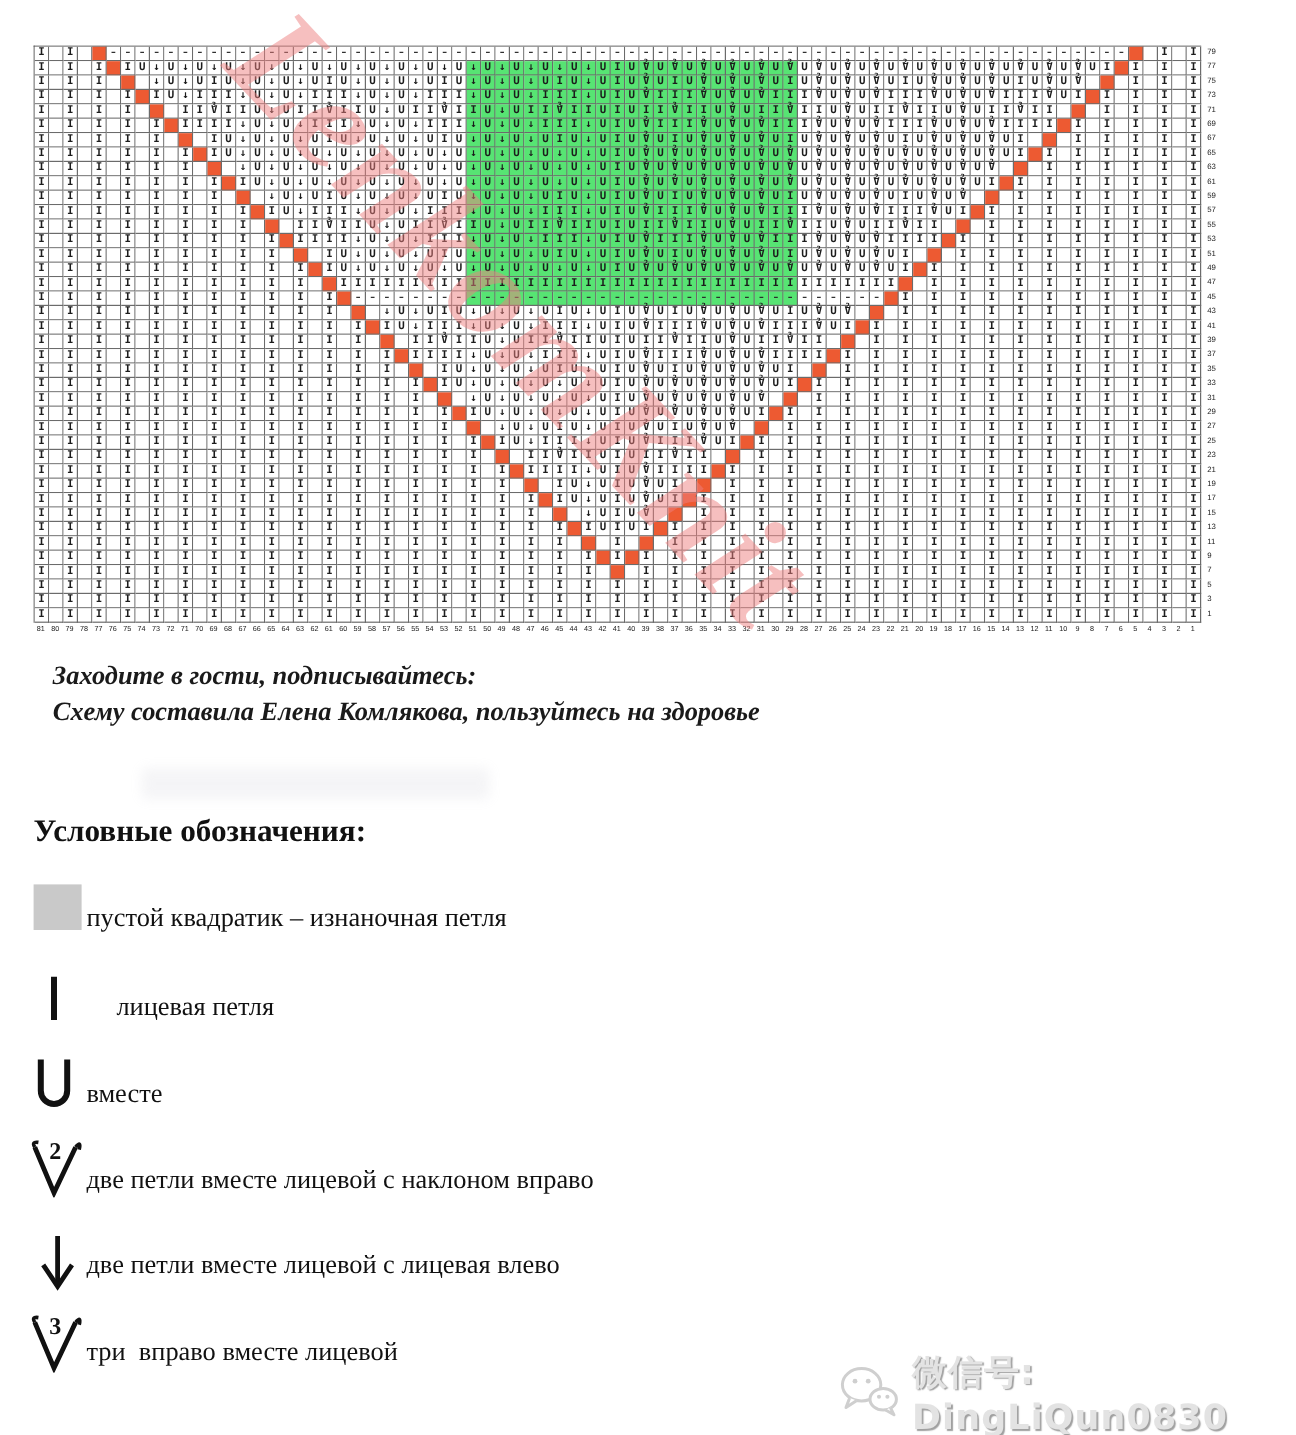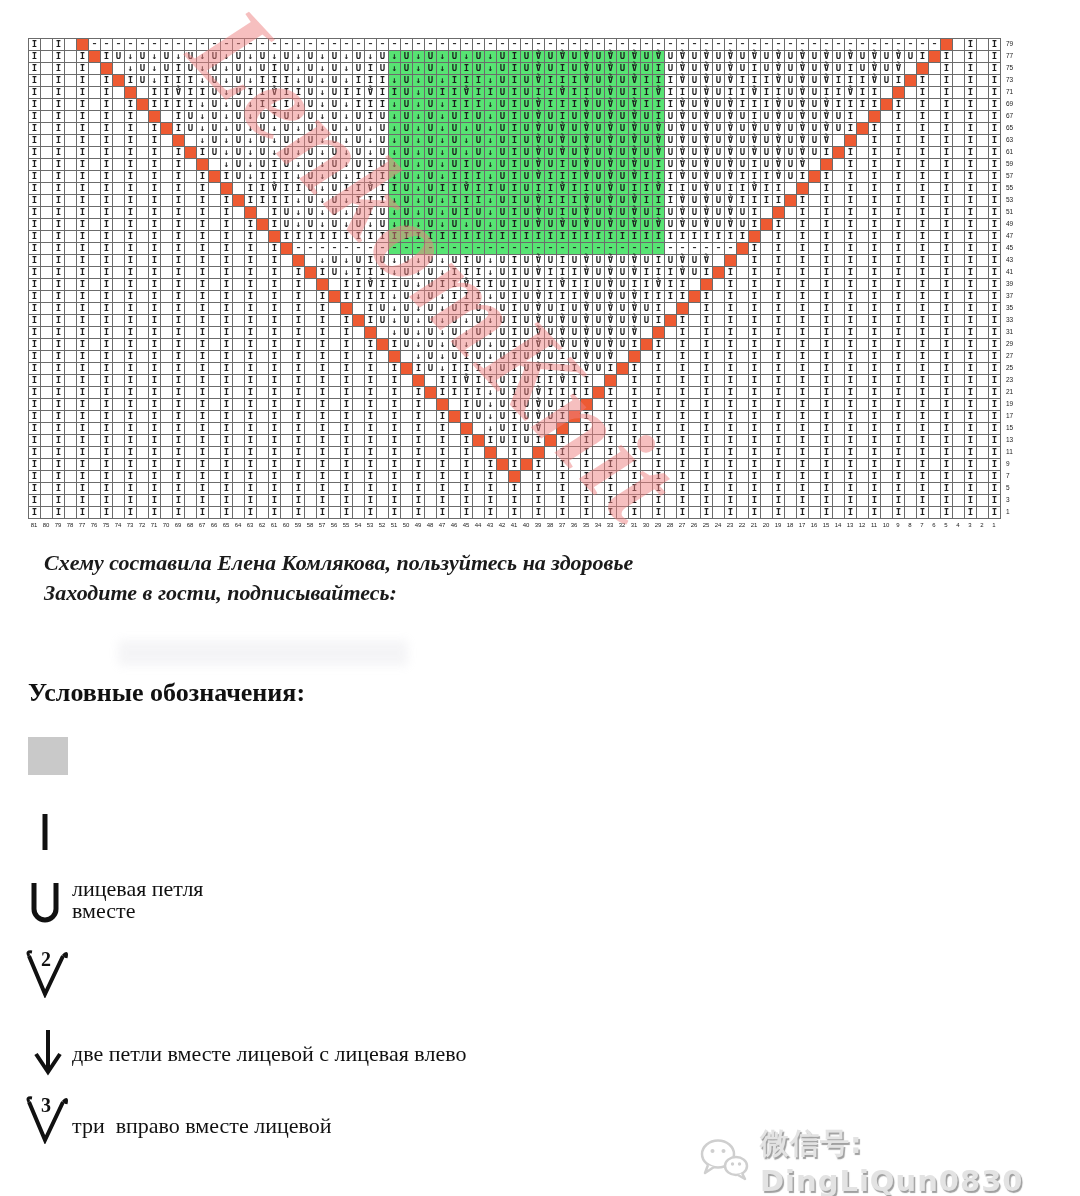--- a/index.html
+++ b/index.html
@@ -3418,52 +3418,54 @@
       <div>5</div>
       <div>4</div>
       <div>3</div>
       <div>2</div>
       <div>1</div>
     </div>
 
   <div class="watermark">LenkomKnit</div>
 
   <div class="credits">
+    <div>Заходите в гости, подписывайтесь:</div>
     <div>Схему составила Елена Комлякова, пользуйтесь на здоровье</div>
-    <div>Заходите в гости, подписывайтесь:</div>
   </div>
 
   <div class="faded-note"></div>
 
   <div class="legend-heading">Условные обозначения:</div>
 
   <div class="gray-square"></div>
+  <div class="legend-label" style="top:752px;">пустой квадратик – изнаночная петля</div>
 
   <div class="legend-sym" style="left:38px;top:810px;">
     <svg width="14" height="44" viewBox="0 0 14 44">
       <line x1="7" y1="4" x2="7" y2="40" stroke="#111" stroke-width="5"></line>
     </svg>
   </div>
-  <div class="legend-label" style="top:876px;">лицевая петля</div>
+  <div class="legend-label" style="top:826px;margin-left:25px;">лицевая петля</div>
 
   <div class="legend-sym" style="left:28px;top:880px;">
     <svg width="34" height="46" viewBox="0 0 34 46">
       <path d="M6 3 v26 a11 11 0 0 0 22 0 v-26" fill="none" stroke="#111" stroke-width="5"></path>
     </svg>
   </div>
   <div class="legend-label" style="top:898px;">вместе</div>
 
   <div class="legend-sym" style="left:24px;top:946px;">
     <svg width="46" height="52" viewBox="0 0 46 52">
       <path d="M5 10 L21 48 L39 10" fill="none" stroke="#111" stroke-width="4"></path>
       <path d="M5 10 Q2 5 8 6" fill="none" stroke="#111" stroke-width="3"></path>
       <path d="M39 10 Q44 4 42 12" fill="none" stroke="#111" stroke-width="3"></path>
       <text x="22" y="20" text-anchor="middle" font-family="Liberation Serif,serif" font-size="20" font-weight="bold" fill="#111">2</text>
     </svg>
   </div>
+  <div class="legend-label" style="top:970px;">две петли вместе лицевой с наклоном вправо</div>
 
   <div class="legend-sym" style="left:30px;top:1026px;">
     <svg width="36" height="50" viewBox="0 0 36 50">
       <line x1="18" y1="4" x2="18" y2="44" stroke="#111" stroke-width="4"></line>
       <path d="M6 28 L18 46 L30 28" fill="none" stroke="#111" stroke-width="4"></path>
     </svg>
   </div>
   <div class="legend-label" style="top:1041px;">две петли вместе лицевой с лицевая влево</div>
 
   <div class="legend-sym" style="left:24px;top:1092px;">

